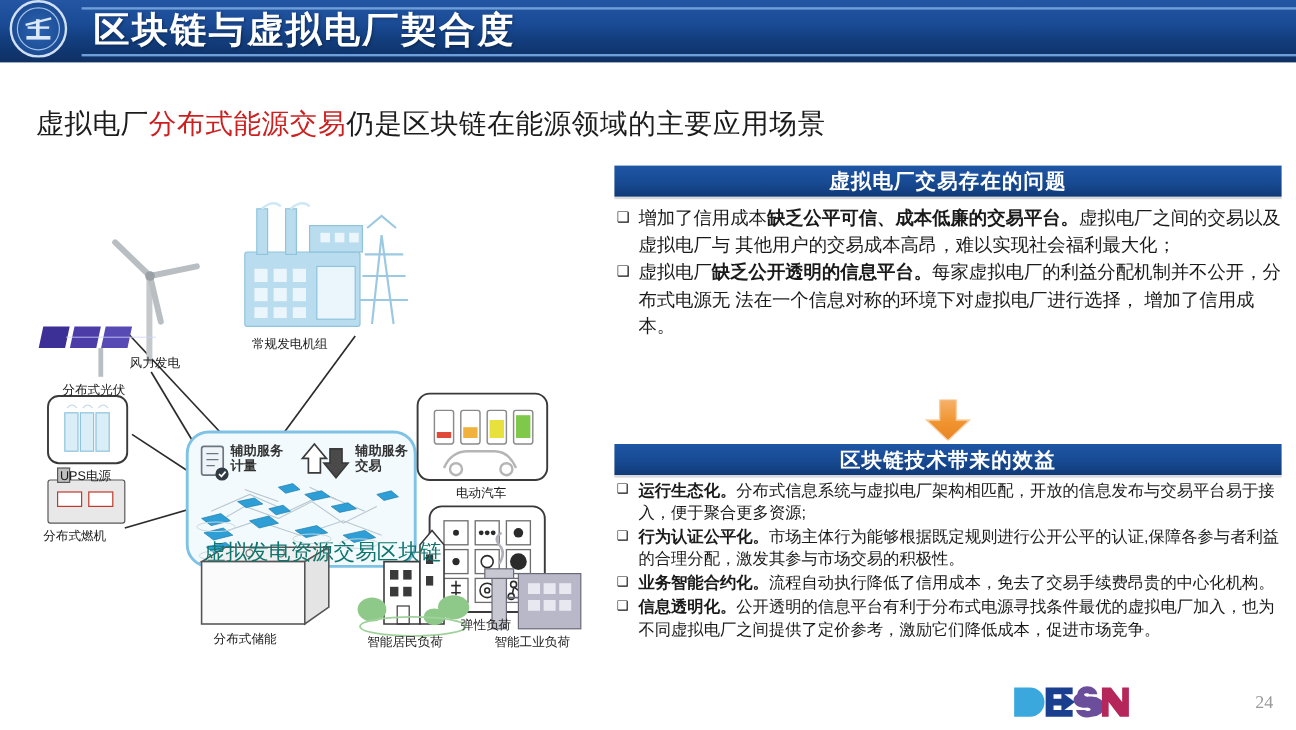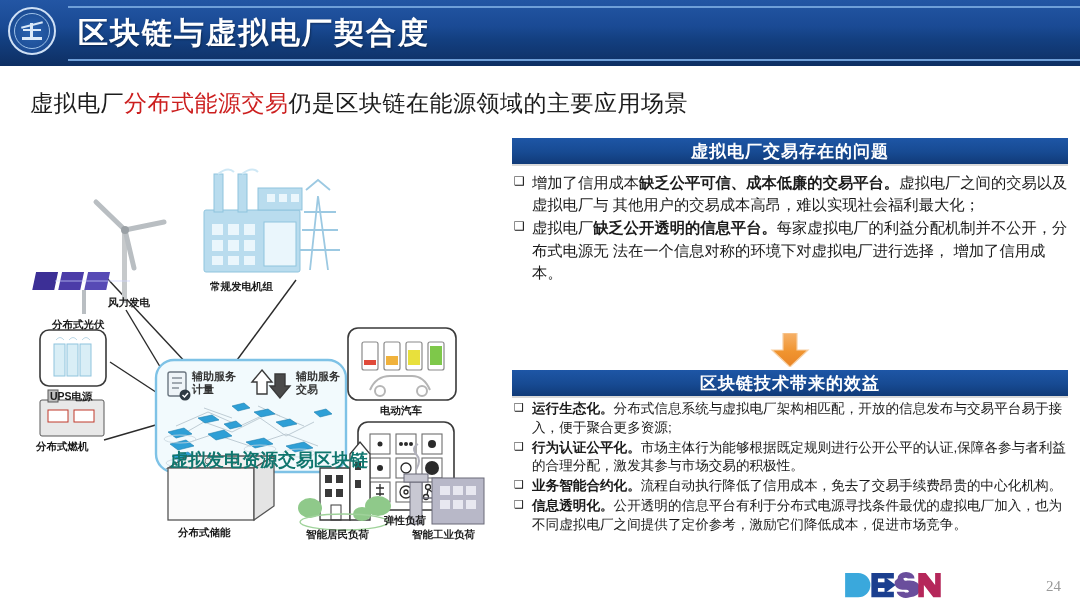--- a/index.html
+++ b/index.html
@@ -6,21 +6,21 @@
   body {
     width: 1080px; height: 608px;
     background: #ffffff;
     font-family: "Liberation Sans", "DejaVu Sans", sans-serif;
     overflow: hidden;
     position: relative;
   }
 
   
   .header {
-    position: absolute; left: 0; top: 0; width: 1080px; height: 66px;
+    position: absolute; left: 0; top: 0; width: 1080px; height: 52px;
     background: linear-gradient(180deg, #1b4a93 0%, #174184 45%, #123a78 55%, #0f3representative 100%);
     background: linear-gradient(180deg, #2356a4 0%, #1a4a94 40%, #133f80 60%, #0e2f63 100%);
     display: flex; align-items: center;
   }
   .header-logo {
     width: 52px; height: 52px; margin-left: 8px; margin-right: 10px;
     flex: 0 0 auto; position: relative;
   }
   .seal {
     width: 48px; height: 48px; border-radius: 50%;
@@ -96,21 +96,21 @@
   .arrow-down {
     position: absolute; left: 770px; top: 333px; width: 40px; height: 34px;
   }
 
   
   .diagram {
     position: absolute; left: 18px; top: 150px; width: 486px; height: 420px;
   }
   .diagram svg { display: block; }
   .dlabel {
-    position: absolute; font-size: 10.5px; font-weight: bold; color: #1a1a1a;
+    position: absolute; font-size: 10.5px; font-weight: normal; color: #1a1a1a;
     white-space: nowrap;
   }
   .dlabel.blue { color: #0f766e; font-size: 18px; }
   .dlabel.mid { color: #333; font-weight: bold; }
 
   
   .watermark {
     position: absolute; left: 840px; top: 566px; width: 236px; height: 40px;
     display: flex; align-items: center;
   }

